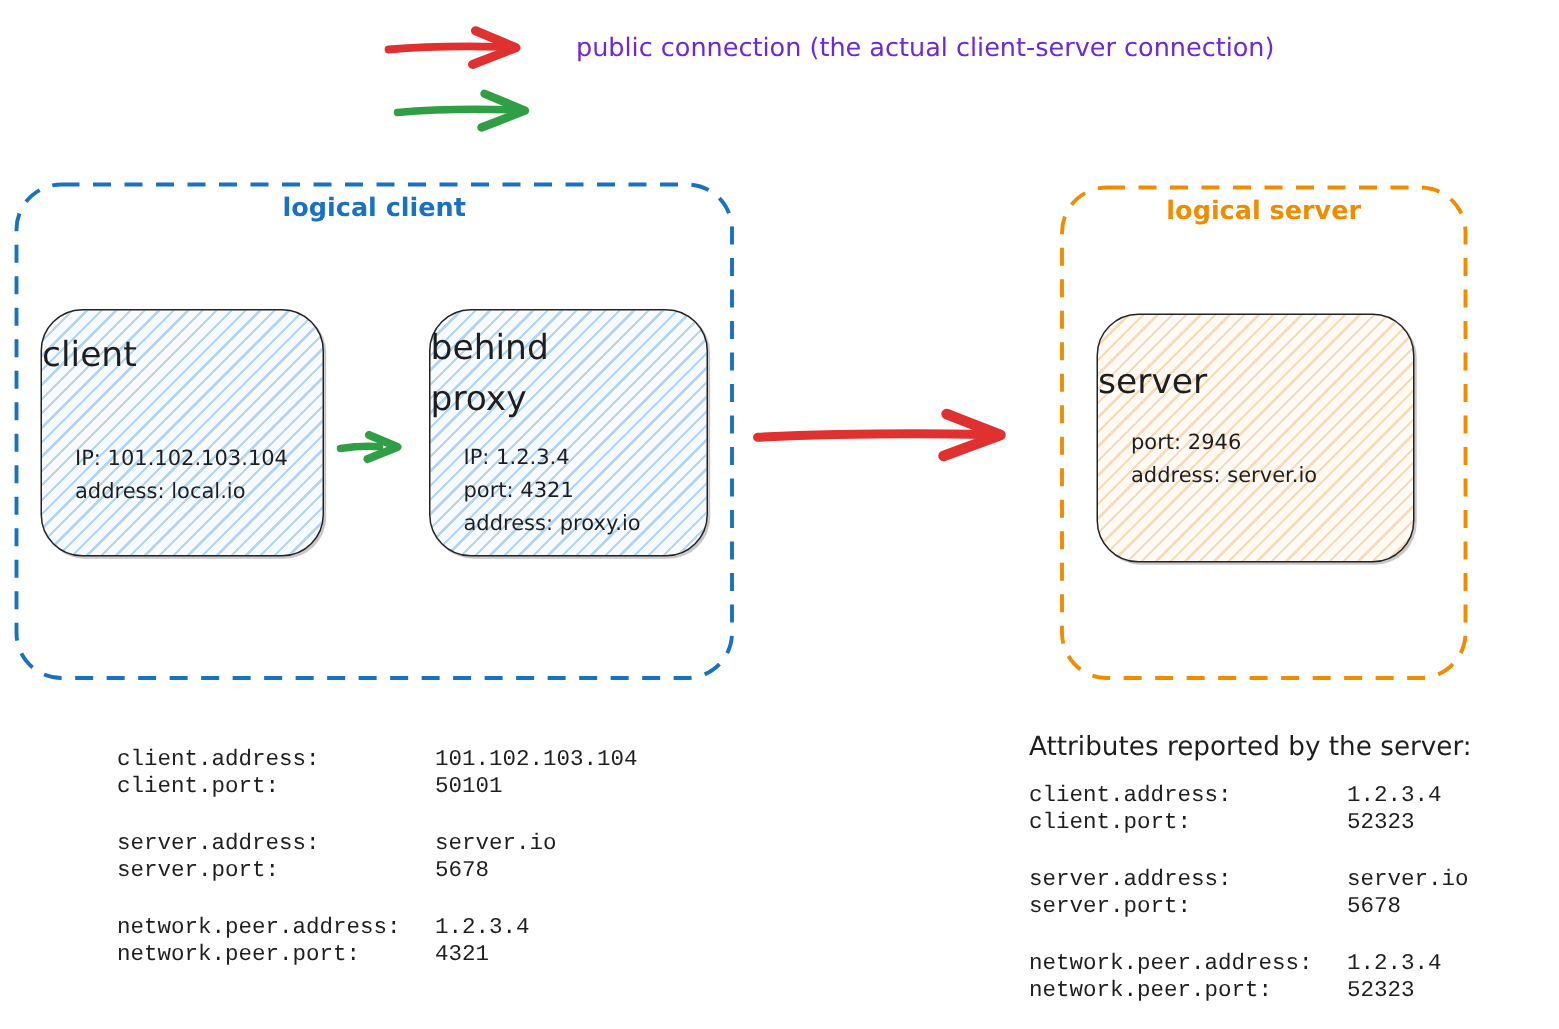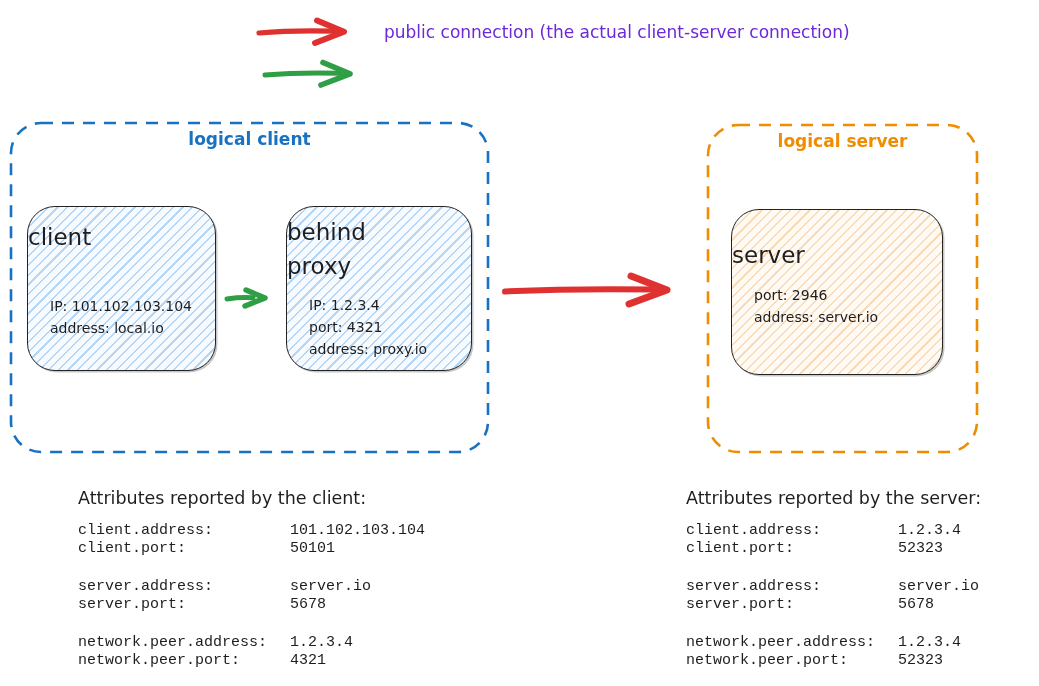--- a/index.html
+++ b/index.html
@@ -98,21 +98,20 @@
 
   <div class="node hatch-orange" style="left:731px;top:209px;width:210px;height:164px;">
     <div class="node-title" style="top:28px;">server</div>
     <div class="node-details" style="left:22px;top:74px;">
       <div>port: 2946</div>
       <div>address: server.io</div>
     </div>
   </div>
 
   <div class="abs" style="left:78px;top:486px;">
-    <div class="attrs-title">Attributes reported by the client:</div>
     <div class="attr-rows" style="margin-top:12px;">
       <div class="attr-row">
         <span class="attr-key">client.address:</span>
         <span class="attr-val">101.102.103.104</span>
       </div>
       <div class="attr-row">
         <span class="attr-key">client.port:</span>
         <span class="attr-val">50101</span>
       </div>
       <div class="attr-row gap">

